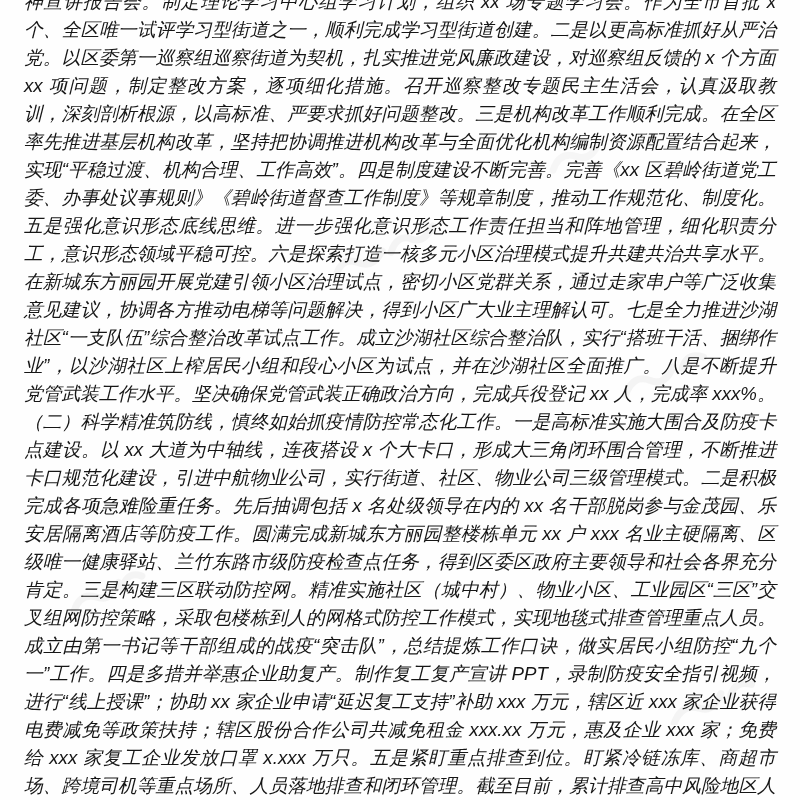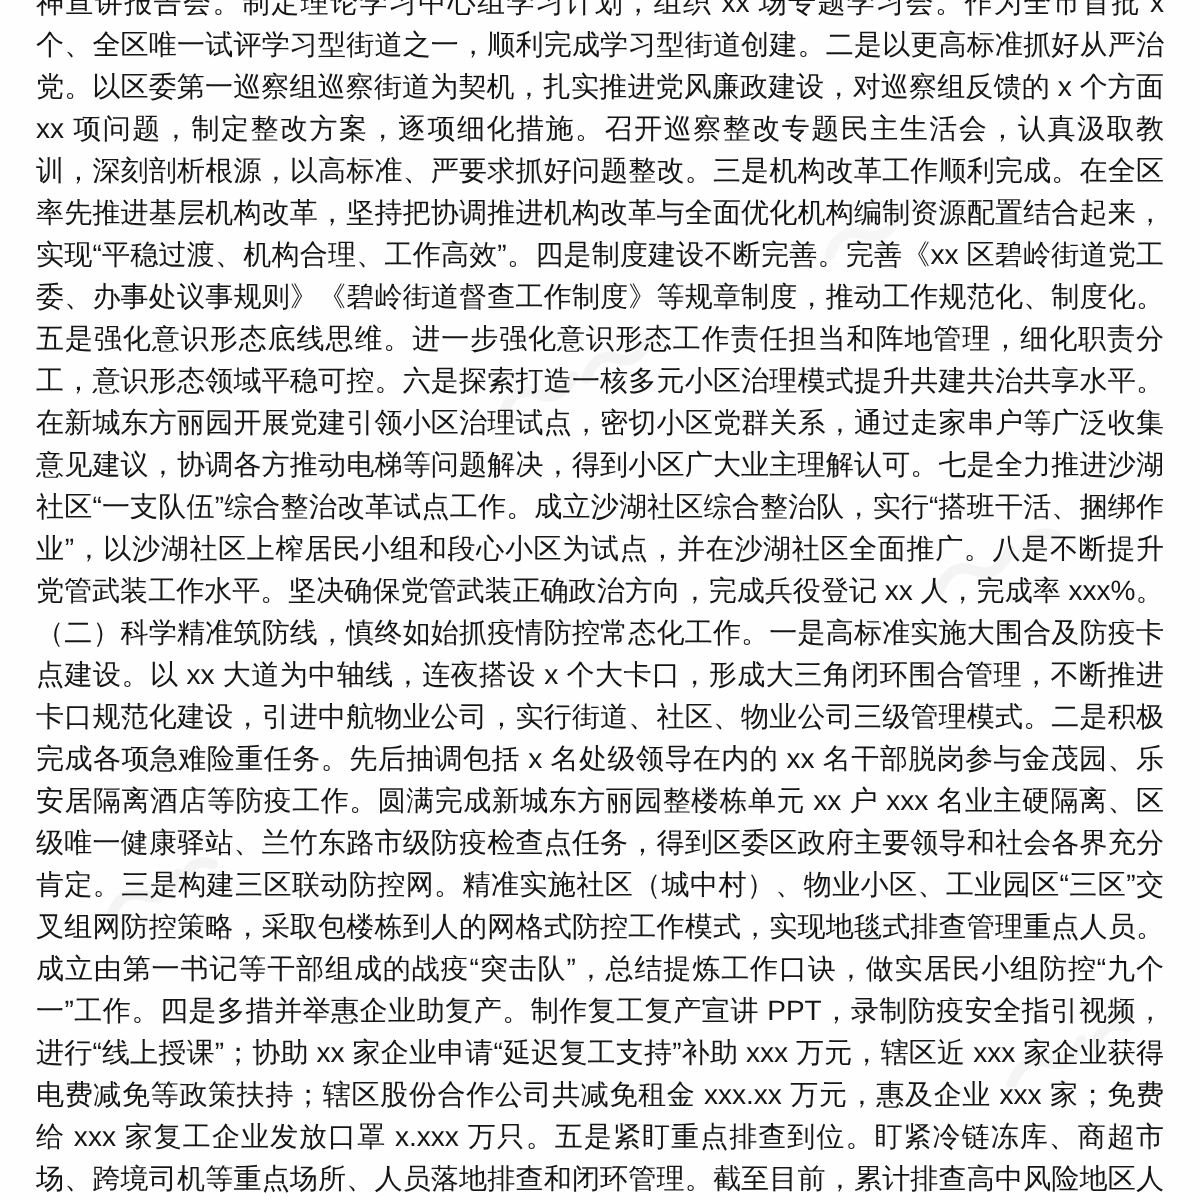--- a/index.html
+++ b/index.html
@@ -8,20 +8,21 @@
     background: #ffffff;
   }
   .page {
     position: relative;
     width: 800px;
     height: 800px;
     margin: 0 auto;
     background: #fefefe;
     overflow: hidden;
     font-family: "Liberation Sans", sans-serif;
+    font-style: italic;
   }
   .content {
     position: absolute;
     left: 24px;
     right: 24px;
     top: 0;
     margin-top: -12px;
     color: #161616;
     font-size: 18.7px;
     line-height: 28px;

